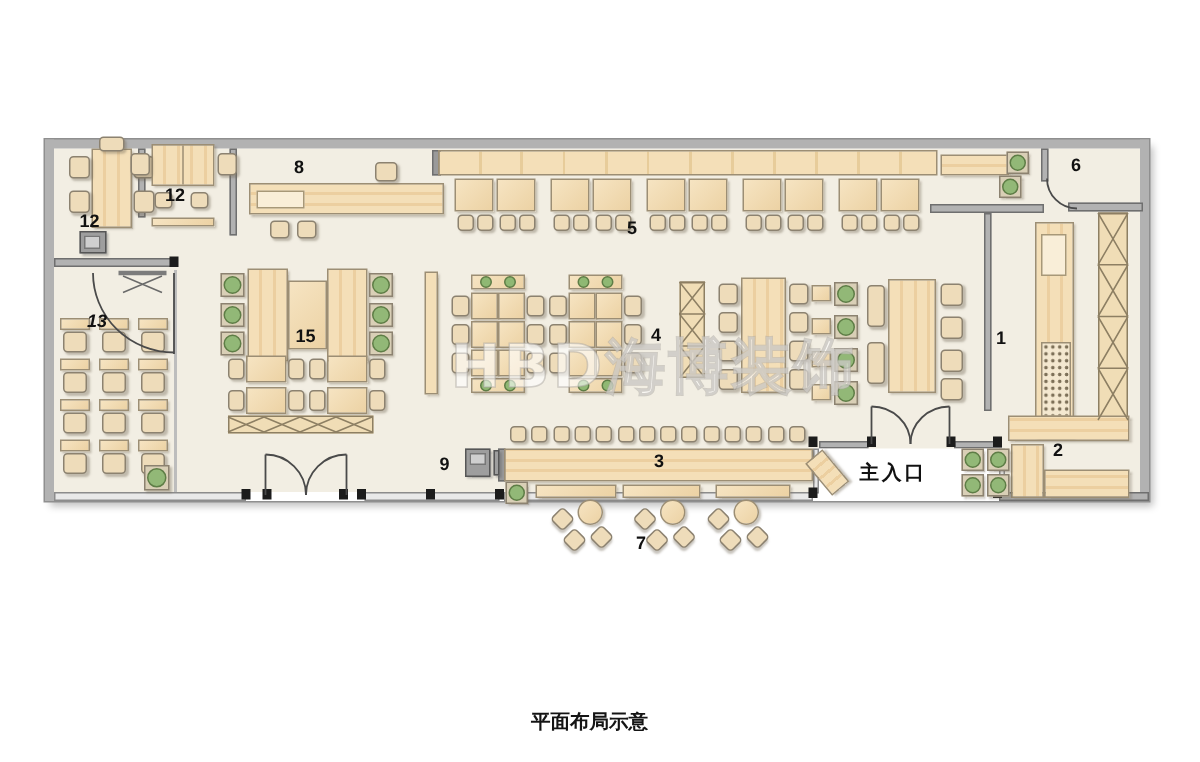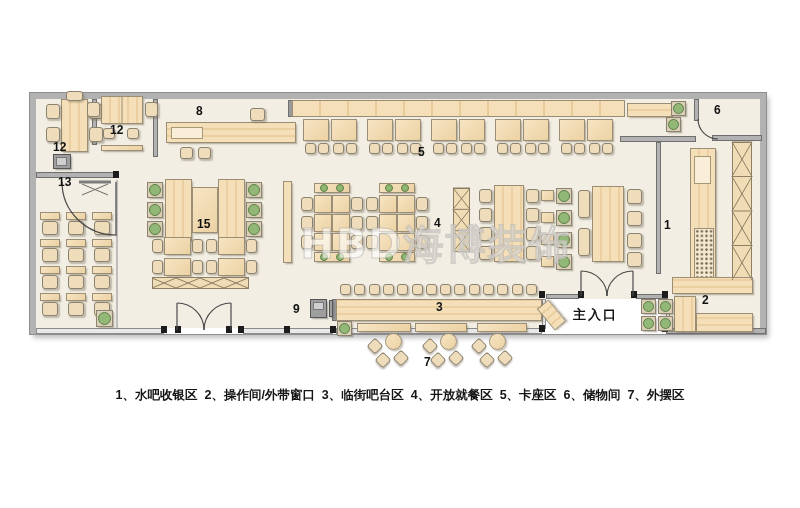--- a/index.html
+++ b/index.html
@@ -367,18 +367,18 @@
       <div class="abs label" style="left: 436px; top: 301px;">3</div>
       <div class="abs label" style="left: 434px; top: 217px;">4</div>
       <div class="abs label" style="left: 418px; top: 146px;">5</div>
       <div class="abs label" style="left: 714px; top: 104px;">6</div>
       <div class="abs label" style="left: 424px; top: 356px;">7</div>
       <div class="abs label" style="left: 196px; top: 105px;">8</div>
       <div class="abs label" style="left: 293px; top: 303px;">9</div>
       <div class="abs label" style="left: 197px; top: 218px;">15</div>
       <div class="abs label" style="left: 110px; top: 124px;">12</div>
       <div class="abs label" style="left: 53px; top: 141px;">12</div>
-      <div class="abs label" style="left: 58px; top: 176px;">13</div>
+      <div class="abs label" style="left: 58px; top: 208px; font-style: italic;">13</div>
     </div>
   <div class="abs label entrance" style="left:573px;top:308px">主入口</div>
   <div class="abs wm-brand">HBD海博装饰</div>
-  <div class="abs legend" style="top:387px">1、水吧收银区  2、操作间/外带窗口  3、临街吧台区  4、开放就餐区  5、卡座区  6、储物间  7、外摆区</div>
+  <div class="abs caption">平面布局示意</div>
 </div>
 
 </body></html>

